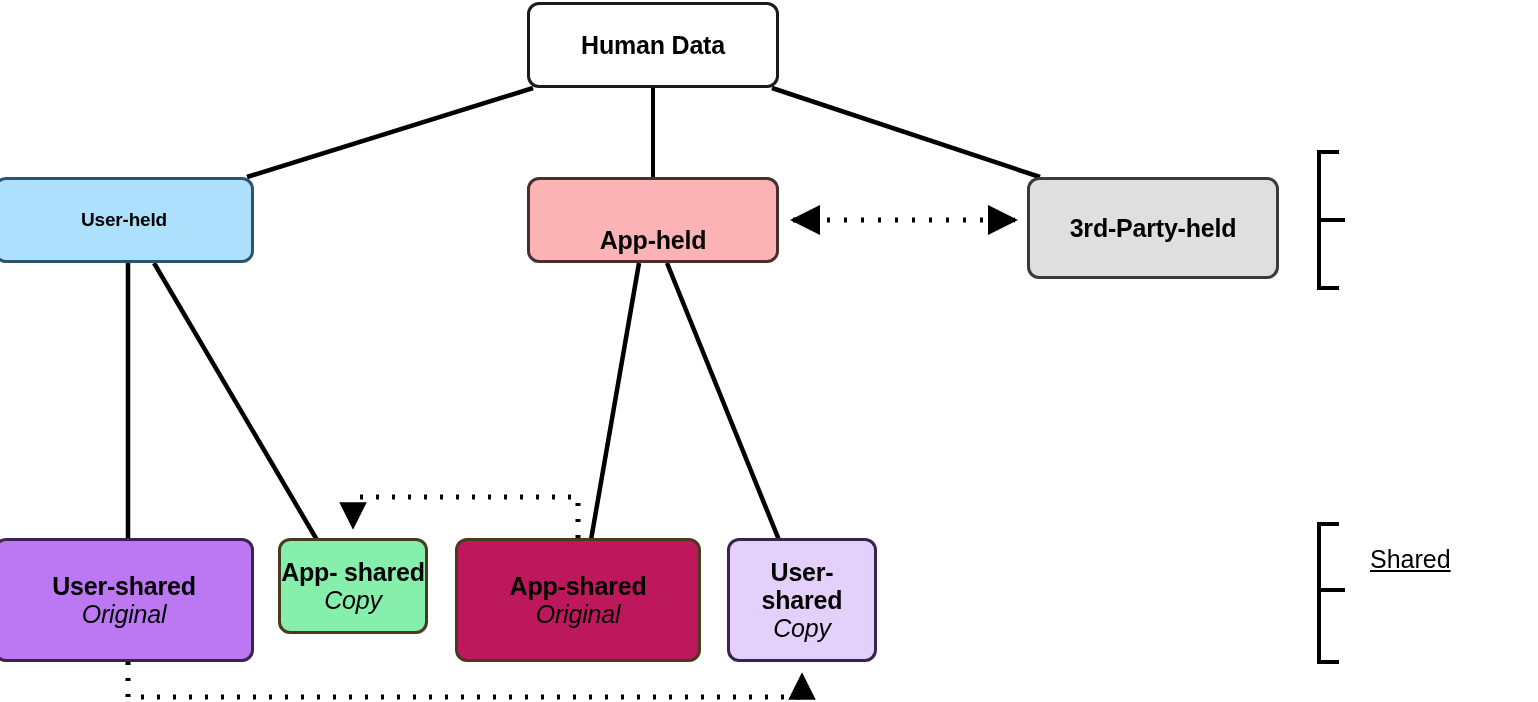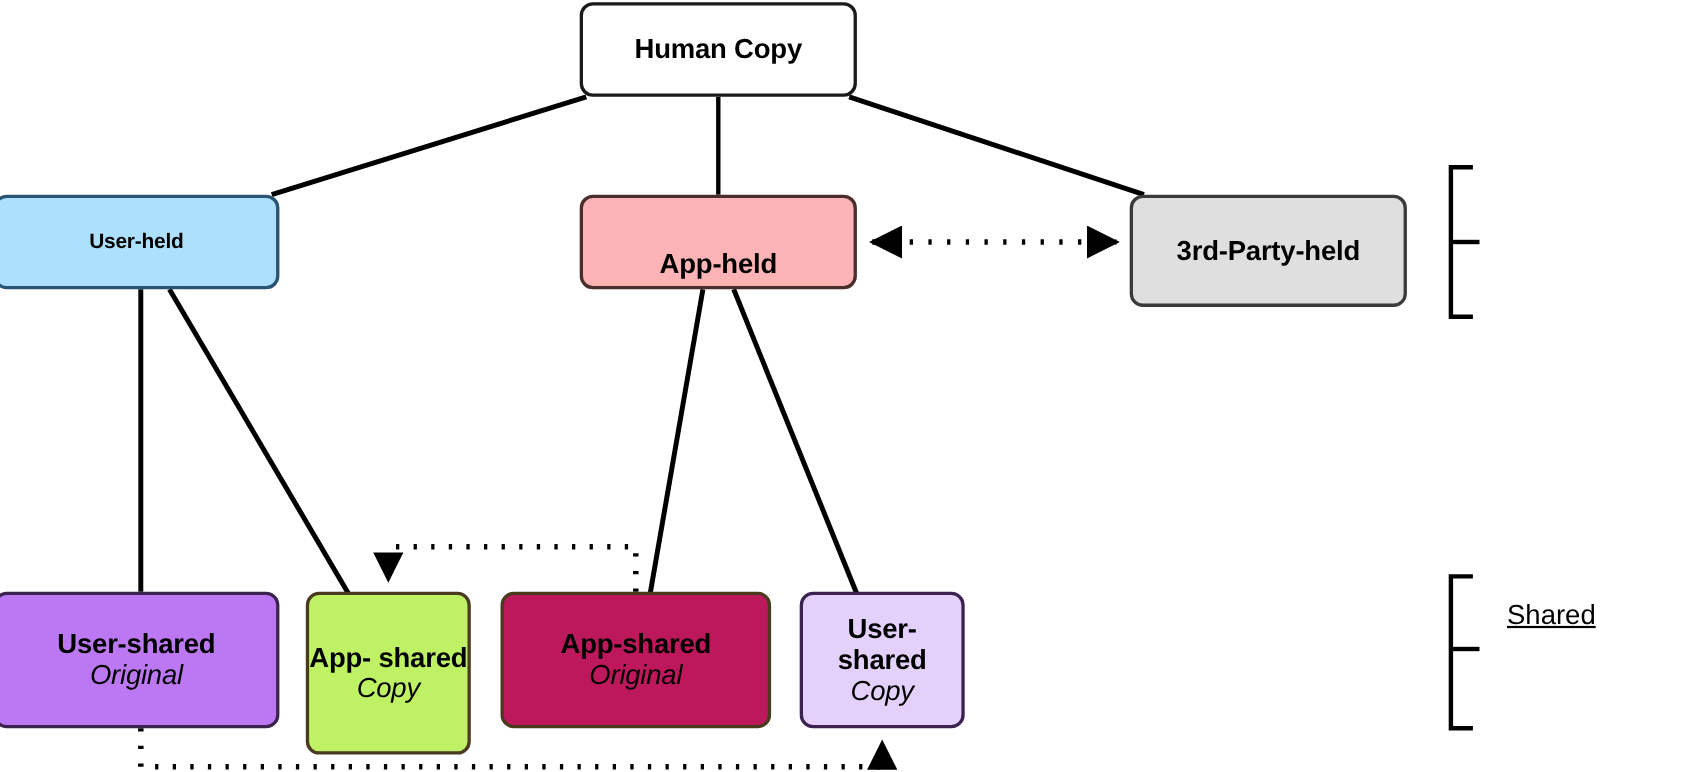--- a/index.html
+++ b/index.html
@@ -77,22 +77,22 @@
 
   #node-user-shared-original {
     left: -6px; top: 538px; width: 260px; height: 124px;
     background: #bb78f2;
     border: 3px solid #3b2350;
   }
   #node-user-shared-original .title { font-size: 25px; }
   #node-user-shared-original .sub { font-size: 25px; }
 
   #node-app-shared-copy {
-    left: 278px; top: 538px; width: 150px; height: 148px;
-    background: #bef264;
+    left: 278px; top: 538px; width: 150px; height: 96px;
+    background: #86efac;
     border: 3px solid #4a3a20;
   }
   #node-app-shared-copy .title { font-size: 25px; }
   #node-app-shared-copy .sub { font-size: 25px; }
 
   #node-app-shared-original {
     left: 455px; top: 538px; width: 246px; height: 124px;
     background: #be185d;
     border: 3px solid #4a3a20;
   }
@@ -161,21 +161,21 @@
     <path d="M 128 662 L 128 697 L 802 697 L 802 675" fill="none" stroke="#000000" stroke-width="5" stroke-dasharray="3 13" stroke-linecap="butt" marker-end="url(#arrow-up)"></path>
 
     <path d="M 1339 152 L 1319 152 L 1319 288 L 1339 288" fill="none" stroke="#000000" stroke-width="4" stroke-linecap="butt" stroke-linejoin="miter"></path>
     <line x1="1319" y1="220" x2="1345" y2="220" stroke="#000000" stroke-width="4"></line>
 
     <path d="M 1339 524 L 1319 524 L 1319 662 L 1339 662" fill="none" stroke="#000000" stroke-width="4" stroke-linecap="butt" stroke-linejoin="miter"></path>
     <line x1="1319" y1="590" x2="1345" y2="590" stroke="#000000" stroke-width="4"></line>
   </svg>
 
   <div class="node" id="node-human-data">
-    <span class="title">Human Copy</span>
+    <span class="title">Human Data</span>
   </div>
 
   <div class="node" id="node-user-held">
     <span class="title">User-held</span>
   </div>
 
   <div class="node" id="node-app-held">
     <span class="title">App-held</span>
   </div>
 

